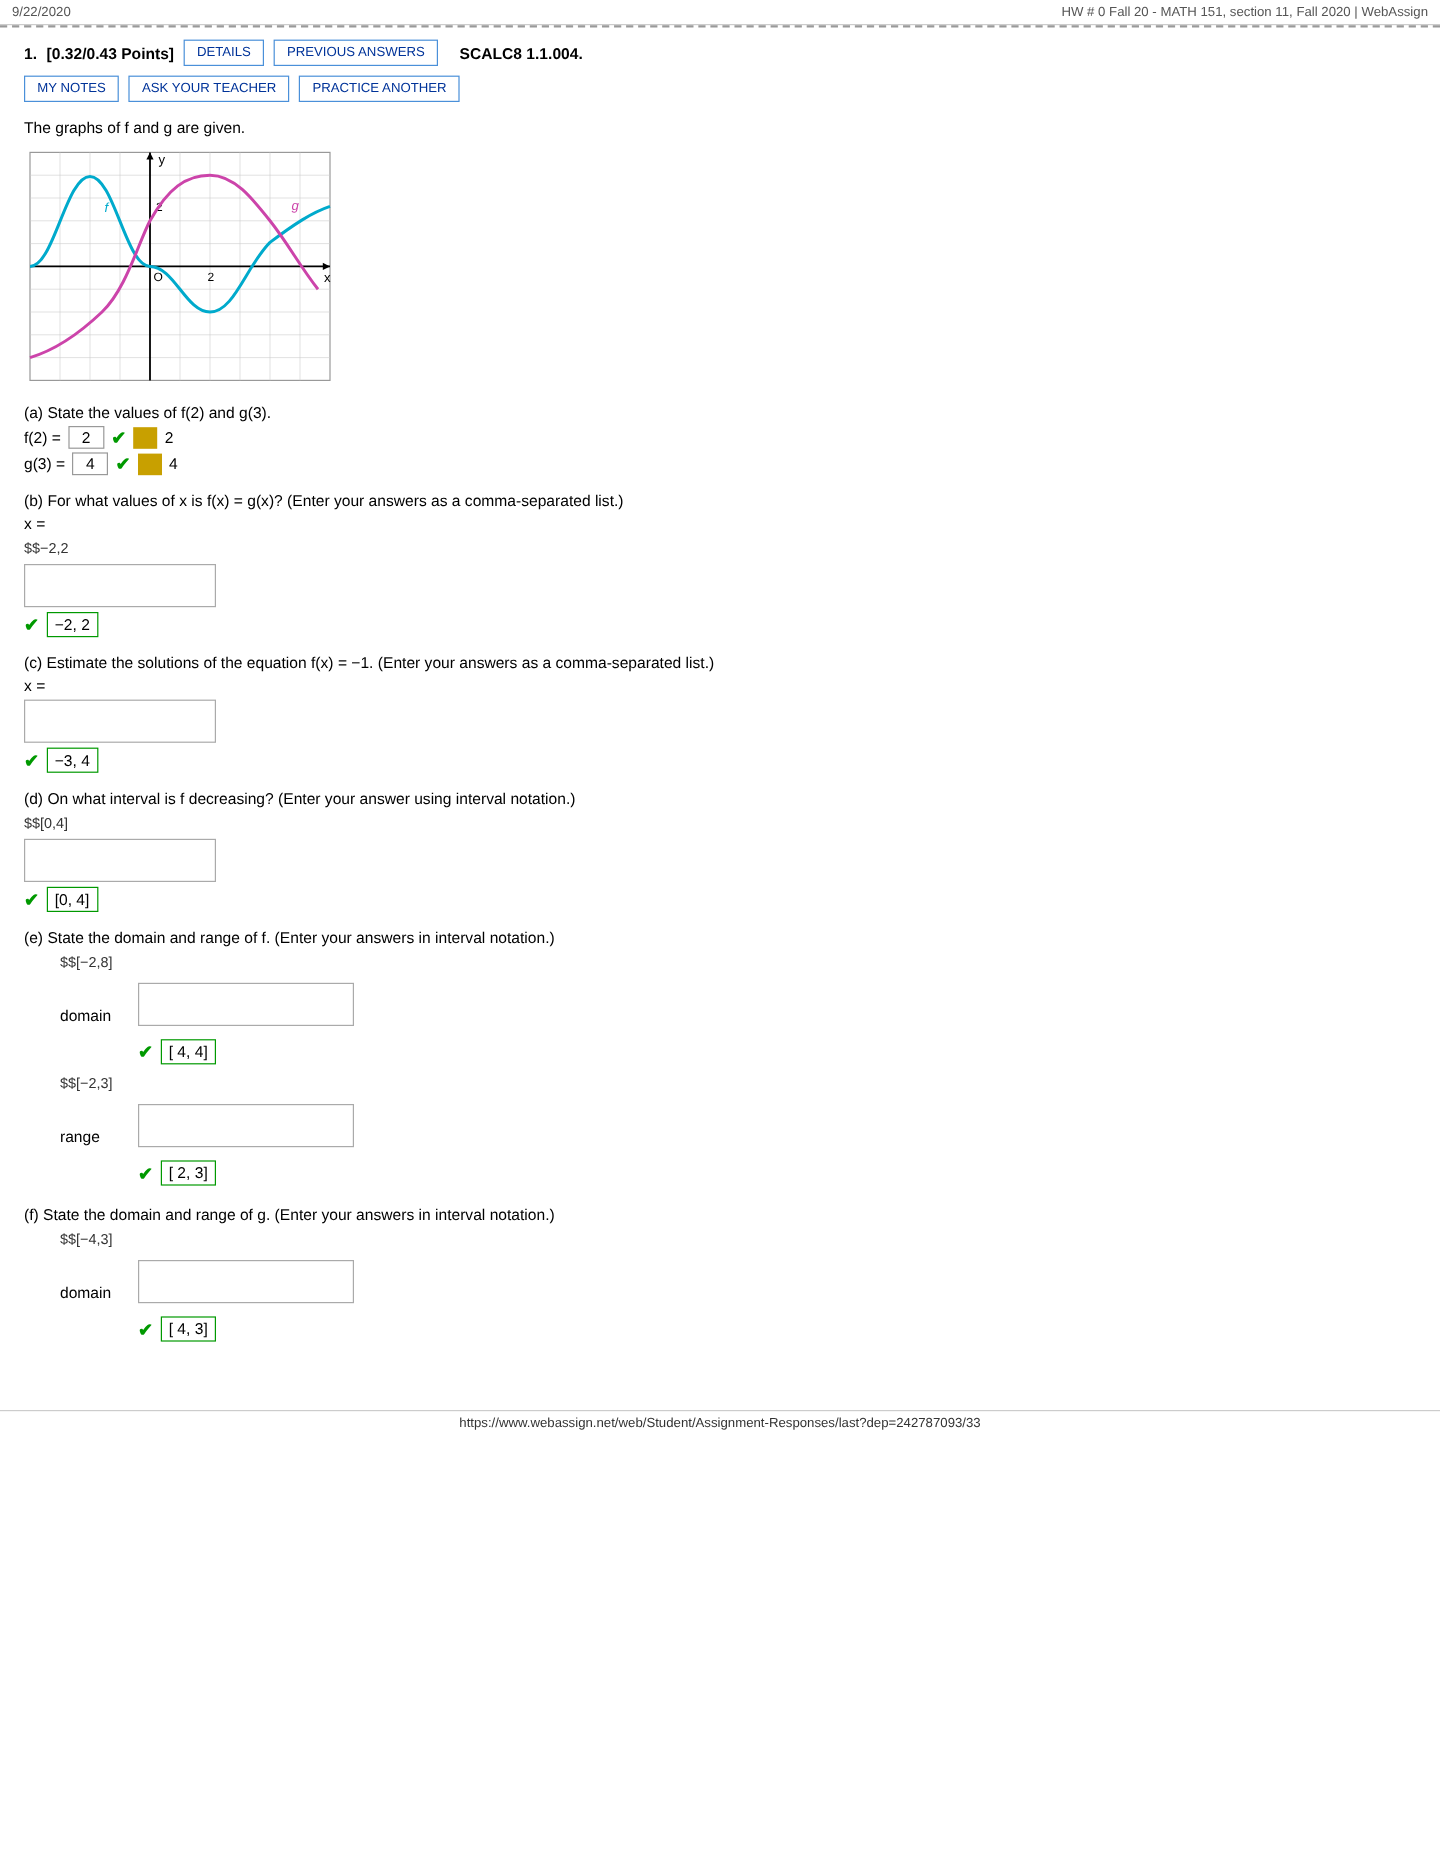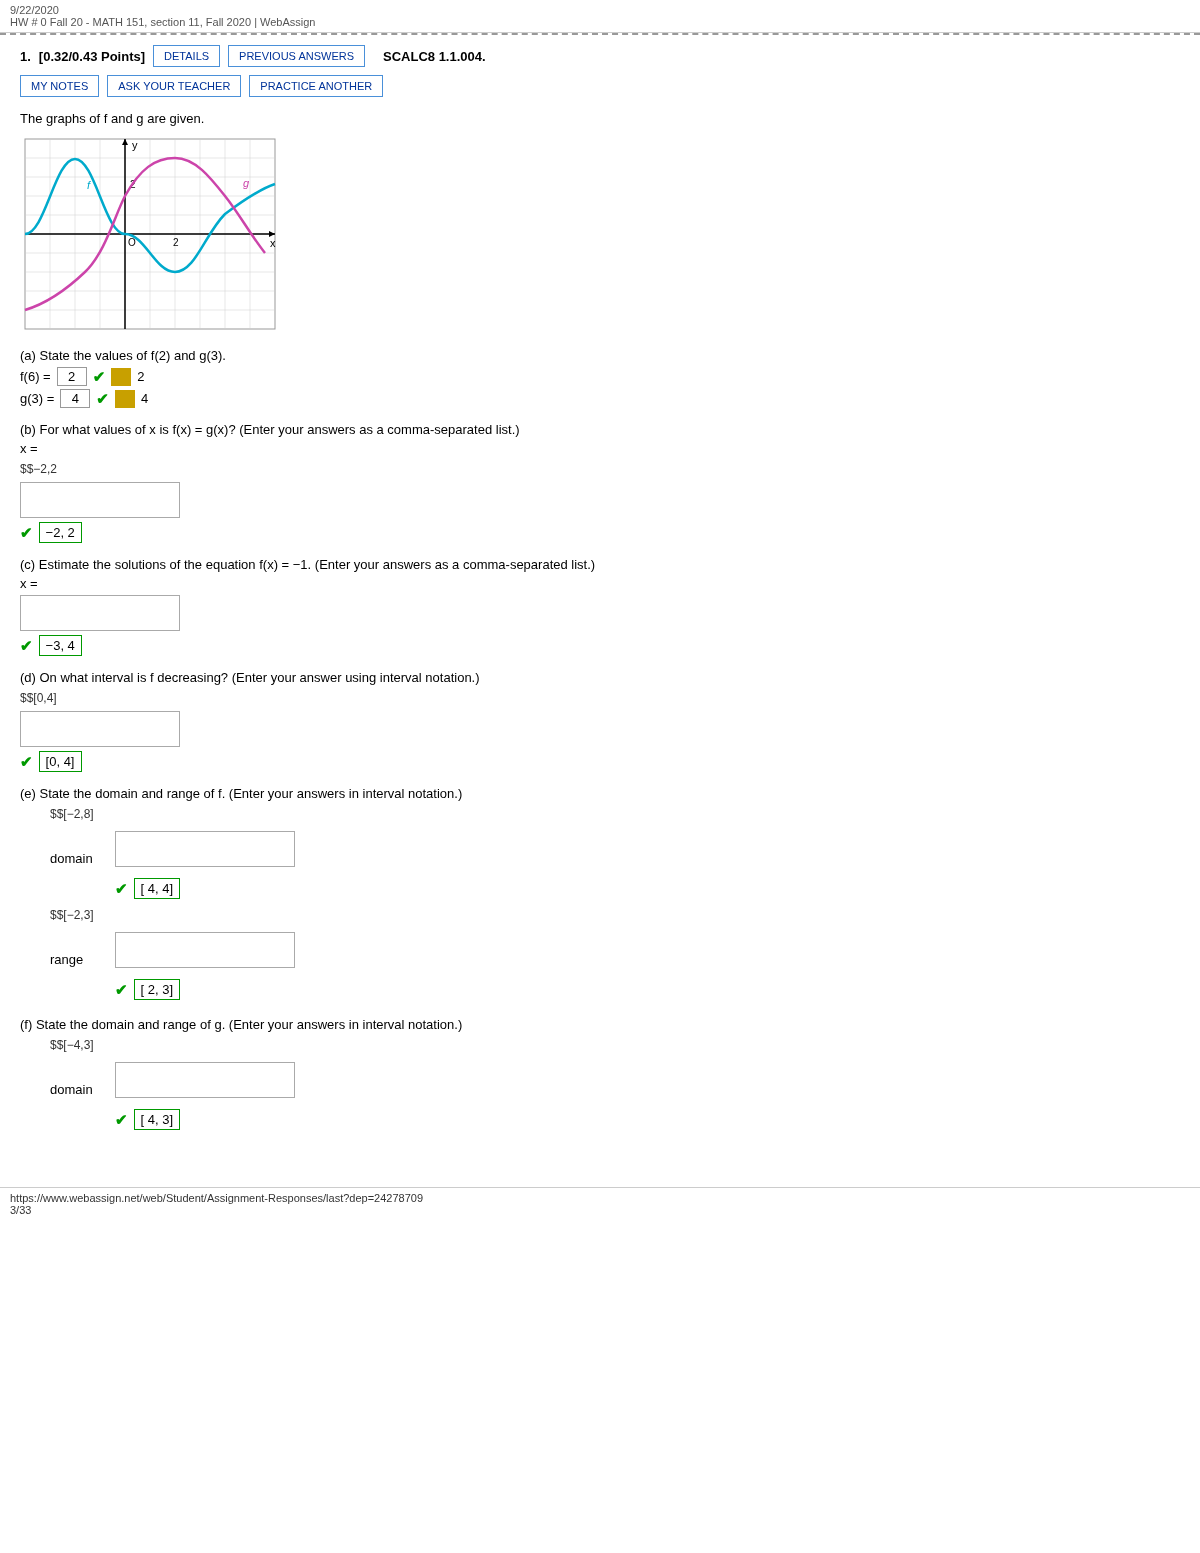--- a/index.html
+++ b/index.html
@@ -9,21 +9,20 @@
       color: #000;
       background: #fff;
     }
     .top-bar {
       display: flex;
       justify-content: space-between;
       padding: 4px 10px;
       font-size: 11px;
       color: #555;
       border-bottom: 1px solid #ccc;
-      flex-direction: column;
     }
     .dotted-line {
       border: none;
       border-top: 2px dashed #999;
       margin: 0;
     }
     .main-content {
       padding: 10px 20px 30px 20px;
     }
     .question-header {
@@ -145,21 +144,20 @@
       gap: 4px;
     }
     .bottom-bar {
       border-top: 1px solid #ccc;
       padding: 4px 10px;
       font-size: 11px;
       color: #333;
       display: flex;
       justify-content: center;
       margin-top: 20px;
-      flex-direction: column;
     }
   </style>
 </head>
 <body>
 
 <div class="top-bar">
   <span>9/22/2020</span>
   <span>HW # 0 Fall 20 - MATH 151, section 11, Fall 2020 | WebAssign</span>
 </div>
 <hr class="dotted-line">
@@ -229,21 +227,21 @@
 
       <path d="M 0,171 C 20,165 40,152 60,133 C 80,114 90,76 100,57 C 115,30 130,19 150,19 C 170,19 185,38 200,57 C 215,76 225,95 240,114" fill="none" stroke="#cc44aa" stroke-width="2.5"></path>
 
       <text x="218" y="48" font-size="11" fill="#cc44aa" font-style="italic">g</text>
     </svg>
   </div>
 
   <div class="section-block">
     <p class="sub-question">(a) State the values of f(2)  and  g(3).</p>
     <div class="answer-row">
-      <span>f(6) =</span>
+      <span>f(2) =</span>
       <span class="answer-box">2</span>
       <span class="check-mark">✔</span>
       <span class="img-icon"></span>
       <span>2</span>
     </div>
     <div class="answer-row">
       <span>g(3) =</span>
       <span class="answer-box">4</span>
       <span class="check-mark">✔</span>
       <span class="img-icon"></span>

